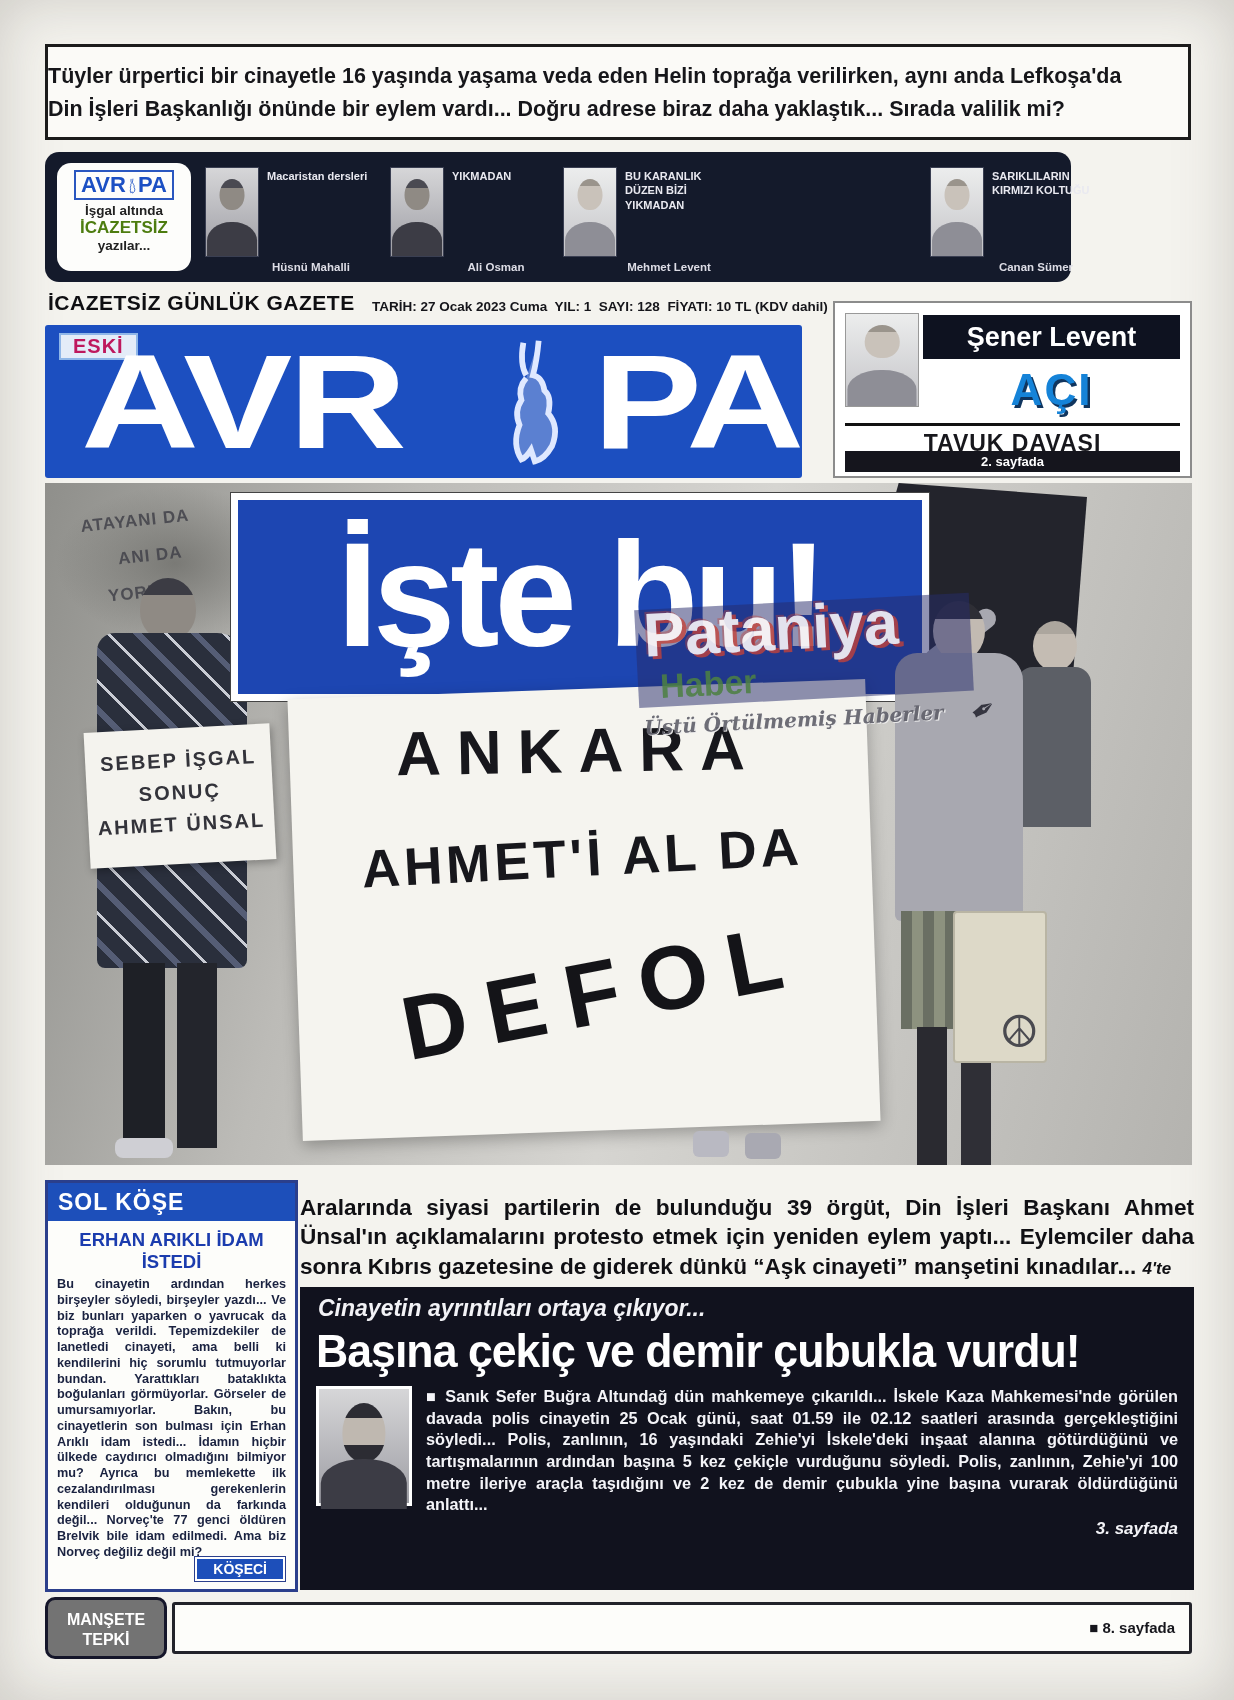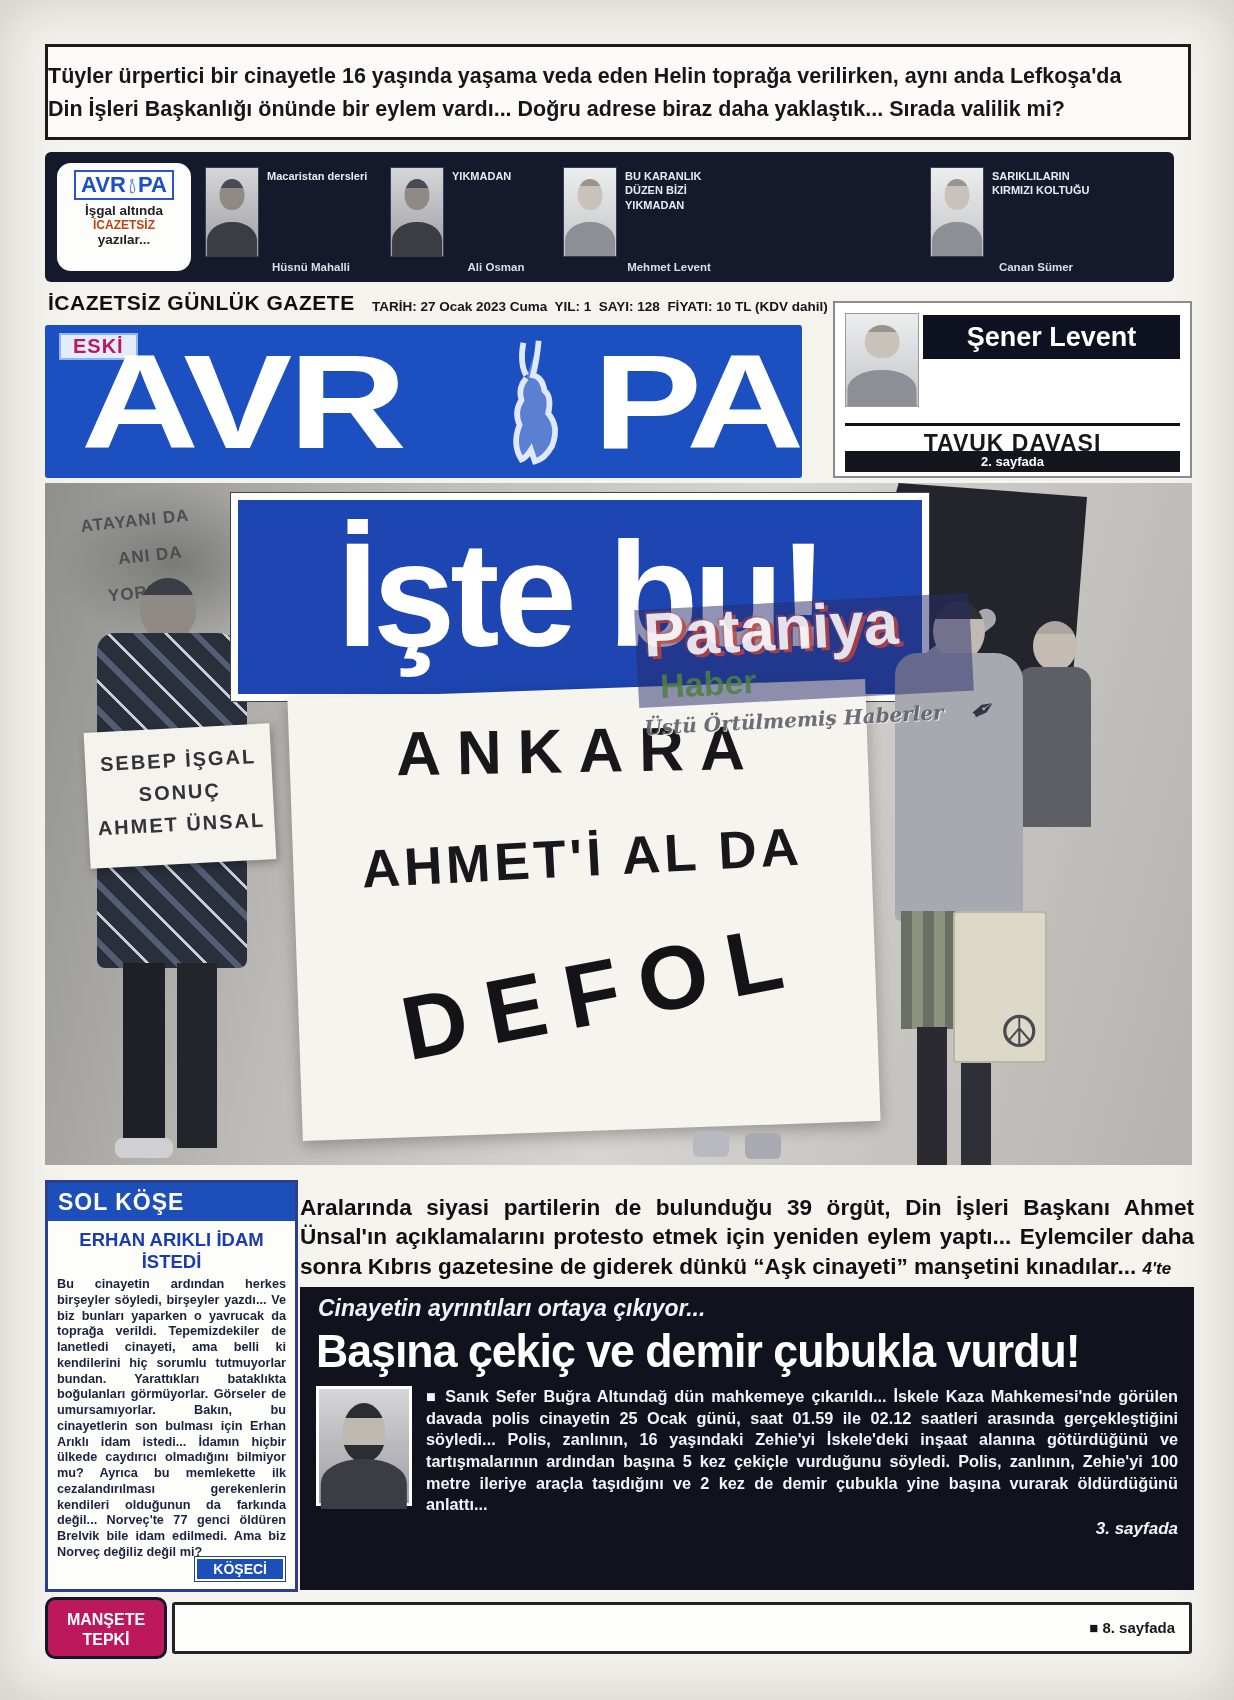--- a/index.html
+++ b/index.html
@@ -5,27 +5,27 @@
   html,body{margin:0;padding:0;background:#c9c6c0;}
   *{box-sizing:border-box;}
   .page{position:relative;width:1234px;height:1700px;margin:0 auto;overflow:hidden;
         background:#f4f3ee;font-family:"Liberation Sans","DejaVu Sans",sans-serif;color:#111;
         box-shadow:inset 0 0 60px rgba(90,85,75,.25);}
   
   .top-banner{position:absolute;left:45px;top:44px;width:1146px;height:96px;background:#fbfaf7;
       border:3px solid #1b1b1b;text-align:left;padding-top:13px;font-size:21.5px;font-weight:700;
       line-height:1.55;color:#16161a;}
   
-  .strip{position:absolute;left:45px;top:152px;width:1129px;height:130px;background:#141a2b;border-radius:6px;text-decoration:underline;}
+  .strip{position:absolute;left:45px;top:152px;width:1026px;height:130px;background:#141a2b;border-radius:14px;text-decoration:underline;}
   .strip-logo{position:absolute;left:12px;top:11px;width:134px;height:108px;background:#fdfdfb;border-radius:14px;
       text-align:center;padding-top:7px;}
   .strip-logo .brand{display:inline-block;border:2px solid #2a57c0;padding:0 5px;color:#1c50c4;
       font-weight:800;font-size:22px;letter-spacing:0;}
   .strip-logo .t1{font-size:13.5px;font-weight:600;color:#222;margin-top:3px;}
-  .strip-logo .t2{font-size:12px;font-weight:800;color:#c2410c;}
+  .strip-logo .t2{font-size:17px;font-weight:800;color:#4d7c0f;}
   .strip-logo .t3{font-size:13.5px;font-weight:600;color:#222;}
   .strip-item{position:absolute;top:0;width:178px;height:130px;}
   .strip-photo{position:absolute;left:0;top:15px;width:54px;height:90px;background:#cfcfd2;overflow:hidden;border:1px solid #3a3f52;}
   .strip-title{position:absolute;left:62px;top:17px;width:112px;font-size:11px;font-weight:700;color:#e9e9f0;line-height:1.3;}
   .strip-name{position:absolute;left:34px;top:109px;width:144px;text-align:center;font-size:11.5px;font-weight:700;color:#dddde6;}
   .bust{position:relative;width:100%;height:100%;background:linear-gradient(180deg,#d6d6d8,#9d9da4);}
   .bust .head{position:absolute;top:12%;left:50%;transform:translateX(-50%);width:48%;height:36%;
       background:linear-gradient(180deg,#4a4a52 0 30%,#8f8a84 30%);border-radius:50% 50% 46% 46%;}
   .bust .body{position:absolute;bottom:-5%;left:50%;transform:translateX(-50%);width:96%;height:44%;
       background:#3c3c45;border-radius:48% 48% 0 0;}
@@ -130,21 +130,21 @@
   
   .murder{position:absolute;left:300px;top:1287px;width:894px;height:303px;background:#11121e;padding:2px 16px;}
   .murder .kicker{font-size:23px;font-style:italic;font-weight:700;color:#f2f2f6;margin:6px 0 2px 2px;}
   .murder .hl{font-size:46px;font-weight:800;color:#fff;letter-spacing:-1px;white-space:nowrap;
       transform:scaleX(.97);transform-origin:left;margin-bottom:8px;}
   .murder .row{display:flex;gap:14px;}
   .murder .mphoto{flex:0 0 96px;height:120px;background:#fff;padding:3px;}
   .murder .mtext{flex:1;font-size:16.3px;font-weight:700;color:#f4f4f8;line-height:1.33;text-align:justify;}
   .murder .pg{display:block;text-align:right;font-size:17px;font-style:italic;font-weight:800;margin-top:2px;}
   
-  .bot-badge{position:absolute;left:45px;top:1597px;width:122px;height:62px;background:#be185d;border:3px solid #15162a;
+  .bot-badge{position:absolute;left:45px;top:1597px;width:122px;height:62px;background:#737373;border:3px solid #15162a;
       border-radius:10px;color:#fff;text-align:center;font-size:16px;font-weight:800;padding-top:10px;line-height:1.25;}
   .bot-bar{position:absolute;left:172px;top:1602px;width:1020px;height:52px;background:#fdfdfa;border:3px solid #22232a;border-radius:3px;}
   .bot-bar .hl{position:absolute;left:0;right:0;top:0;text-align:center;font-size:34px;font-weight:800;color:#1b2a63;
       letter-spacing:1.5px;line-height:46px;}
   .bot-bar .pg{position:absolute;right:14px;top:0;font-size:15px;font-weight:700;color:#16161c;line-height:46px;}
 </style>
 </head>
 <body>
 
 <div class="page">
@@ -223,20 +223,21 @@
   </div>
 
   <div class="levent">
     <div class="portrait">
         <div class="bust light">
           <div class="head"></div>
           <div class="body"></div>
         </div>
       </div>
     <div class="namebar">Şener Levent</div>
+    <div class="aci">AÇI</div>
     <div class="rule"></div>
     <div class="story">TAVUK DAVASI</div>
     <div class="pageref">2. sayfada</div>
   </div>
 
   <div class="photo">
     <div class="foliage"></div>
 
     <div class="placard-bg">
       <div>ATAYANI DA</div>

